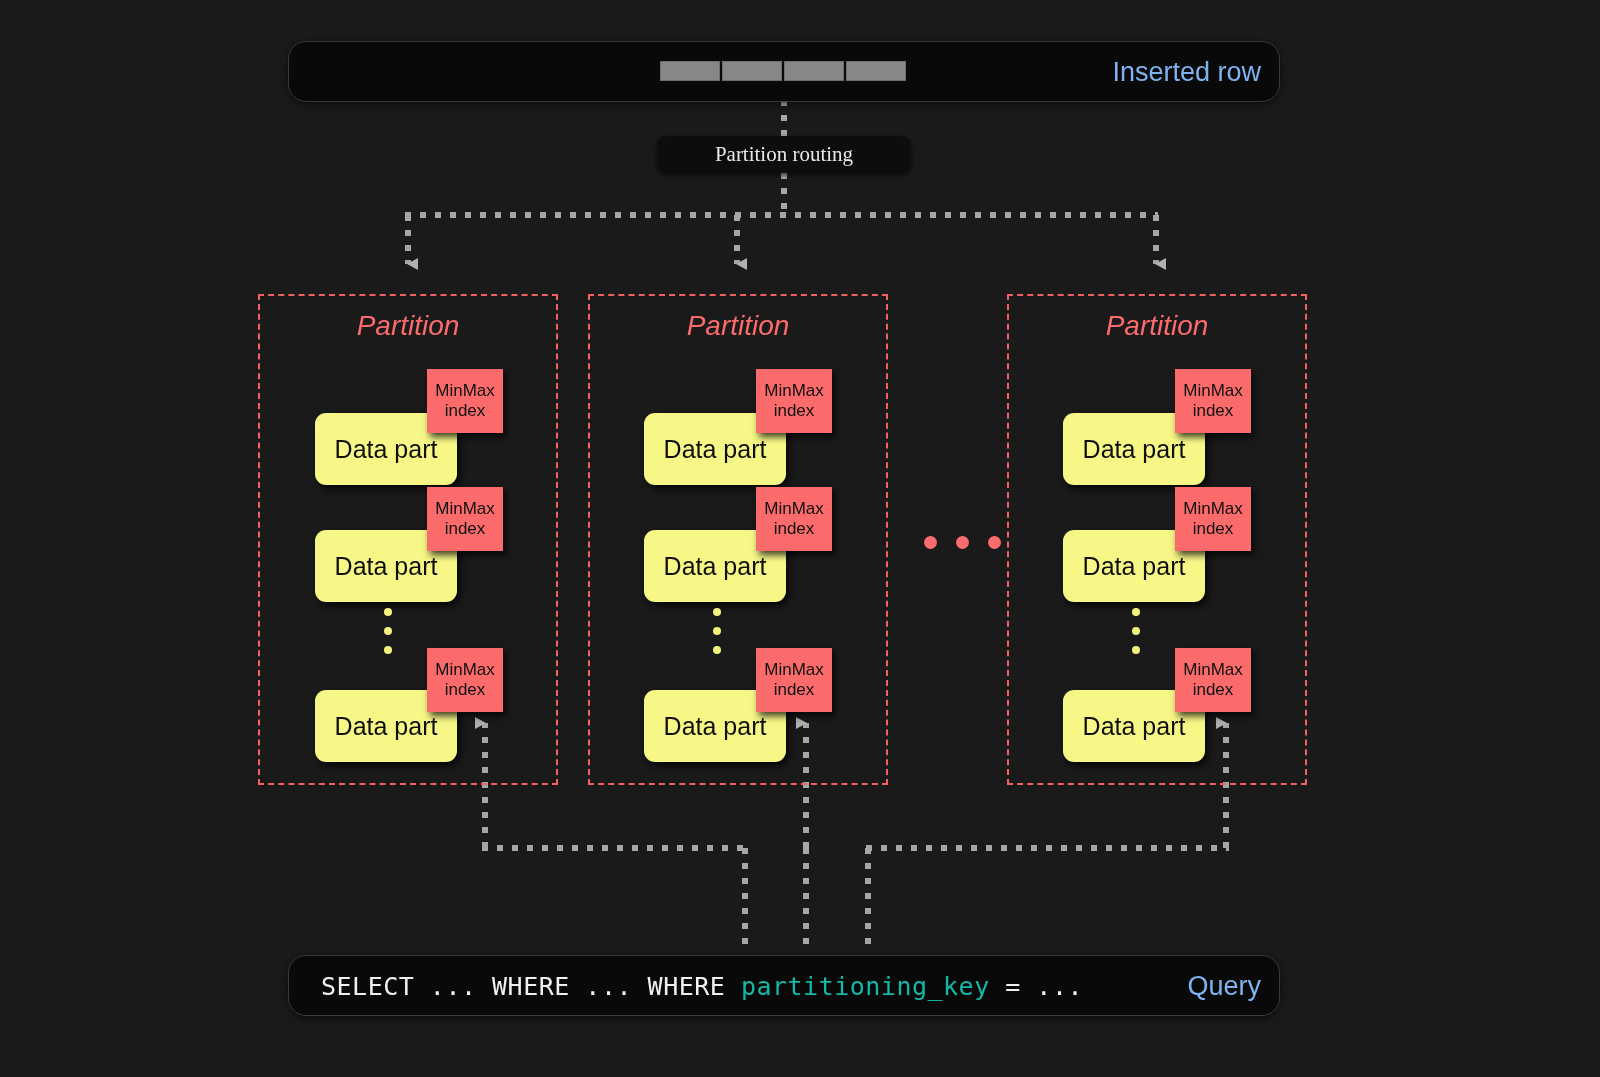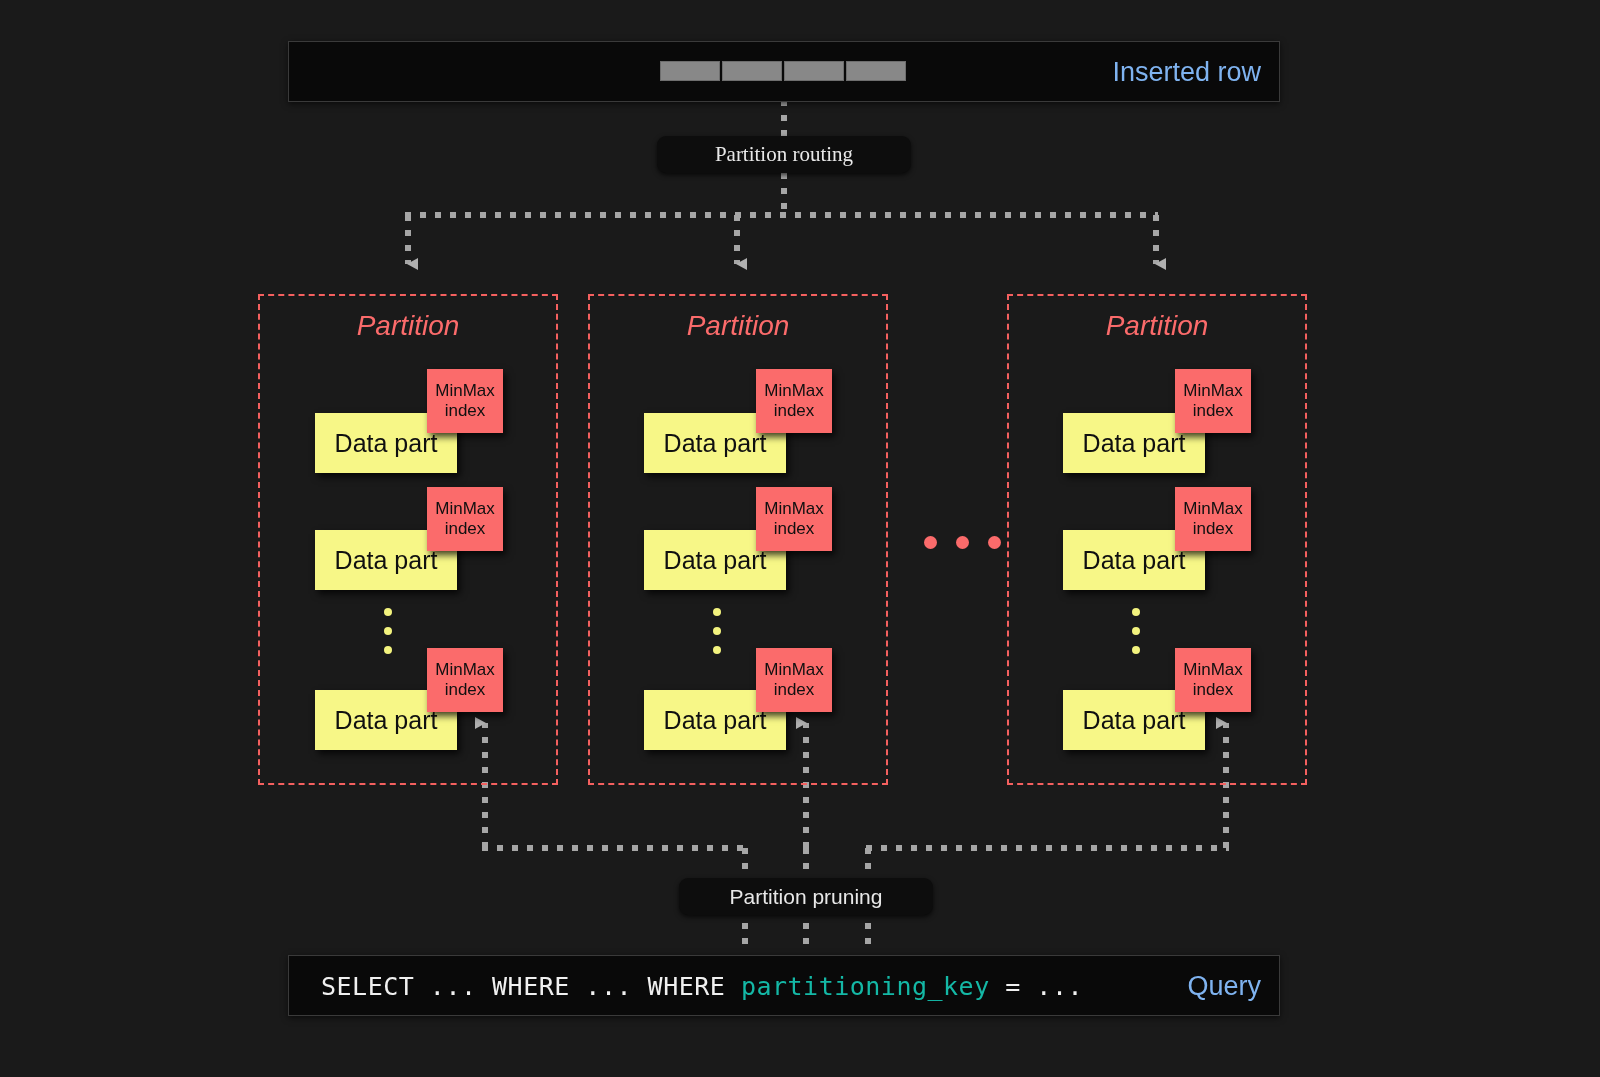--- a/index.html
+++ b/index.html
@@ -16,21 +16,21 @@
     position: absolute;
     left: 0; top: 0;
     width: 1600px; height: 1077px;
   }
 
   
   .panel {
     position: absolute;
     background: #090909;
     border: 1px solid #3a3a3a;
-    border-radius: 0;
+    border-radius: 18px;
     box-shadow: 0 2px 6px rgba(0,0,0,0.6);
     box-sizing: border-box;
     padding-left: 48px;
   }
   .pill {
     position: absolute;
     background: #0d0d0d;
     border-radius: 9px;
     box-sizing: border-box;
     display: flex;
@@ -114,29 +114,30 @@
     text-align: center;
     color: #fb6b6b;
     font-size: 28px;
     font-style: italic;
   }
 
   
   .part-group { position: absolute; }
   .data-part {
     position: absolute;
-    width: 142px; height: 60px;
+    width: 142px; height: 72px;
     background: #f7f787;
     display: flex;
     align-items: center;
     justify-content: center;
     color: #101010;
     font-size: 25px;
     box-shadow: 3px 4px 7px rgba(0,0,0,0.75);
     box-sizing: border-box;
+    border-radius: 11px;
   }
   .minmax-index {
     position: absolute;
     width: 76px; height: 64px;
     background: #fb6b6b;
     display: flex;
     flex-direction: column;
     align-items: center;
     justify-content: center;
     color: #101010;
@@ -318,22 +319,19 @@
       <i></i>
   </div>
   <div class="part-group">
     <div class="data-part" style="left:1063px; top:690px;">Data part</div>
     <div class="minmax-index" style="left:1175px; top:648px;">
       <span>MinMax</span>
       <span>index</span>
     </div>
   </div>
 
-  <div class="pill" id="partition-pruning-pill">
-    <span>Partition pruning</span>
-  </div>
 
   <div class="panel" id="query-panel">
     <div id="query-text"><span>SELECT ... WHERE ... WHERE </span><span class="kw-key">partitioning_key</span><span> = ...</span></div>
     <div id="query-label">Query</div>
   </div>
 
 </div>
 
 </body></html>

